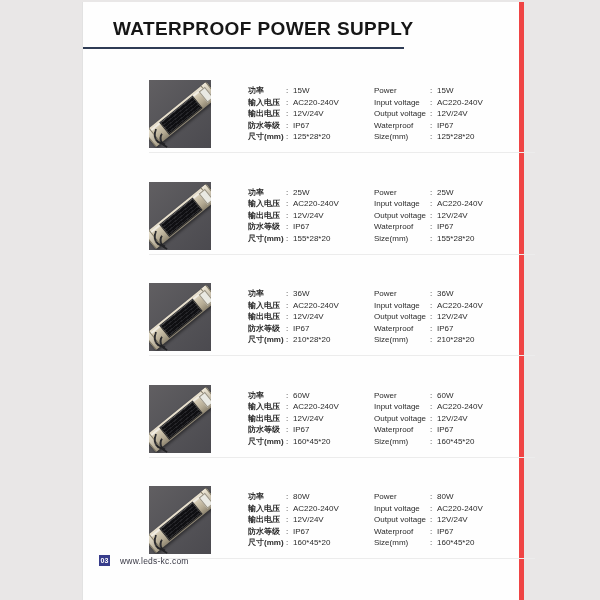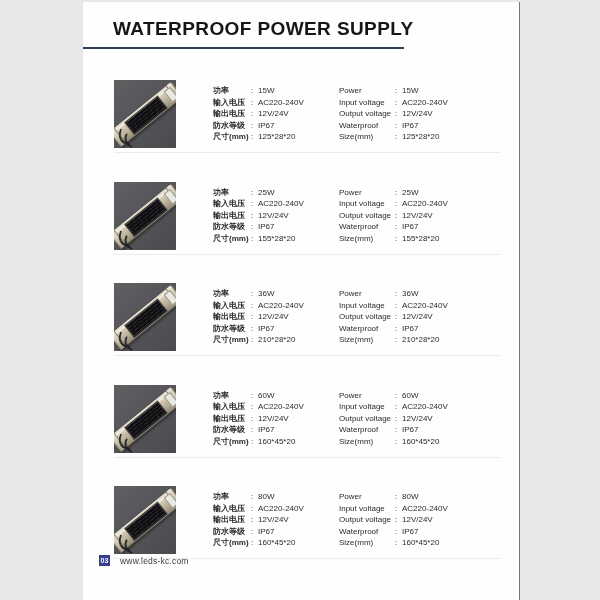--- a/index.html
+++ b/index.html
@@ -5,34 +5,34 @@
   html,body { margin:0; padding:0; }
   body {
     width:600px; height:600px; position:relative;
     background:#e9e7e7;
     font-family:"Liberation Sans", sans-serif;
     overflow:hidden;
   }
   .page {
     position:absolute; left:82px; top:2px; width:436px; height:598px;
     background:#fefefe;
-    border-right:1px solid #ef4444;
+    border-right:5px solid #ef4444;
     border-left:1px solid #e2e2e2;
   }
   .title {
     position:absolute; left:30px; top:16px;
     font-size:19px; font-weight:bold; color:#161616;
     letter-spacing:0.4px; white-space:nowrap;
   }
   .rule {
     position:absolute; left:0; top:45px; width:321px; height:2px;
     background:#2f3c55;
   }
   .products { position:absolute; left:0; top:78px; width:436px; }
-  .product { position:relative; height:101.5px; }
+  .product { position:relative; height:101.5px;margin-left:35px; }
   .block-sep {
     position:absolute; left:31px; top:72px; width:386px; height:1px;
     background:#ececec;
   }
   
   .photo {
     position:absolute; left:31px; top:0; width:62px; height:68px;
     background:linear-gradient(135deg,#615f62 0%, #565559 45%, #4b4a4f 100%);
     overflow:hidden;
   }

